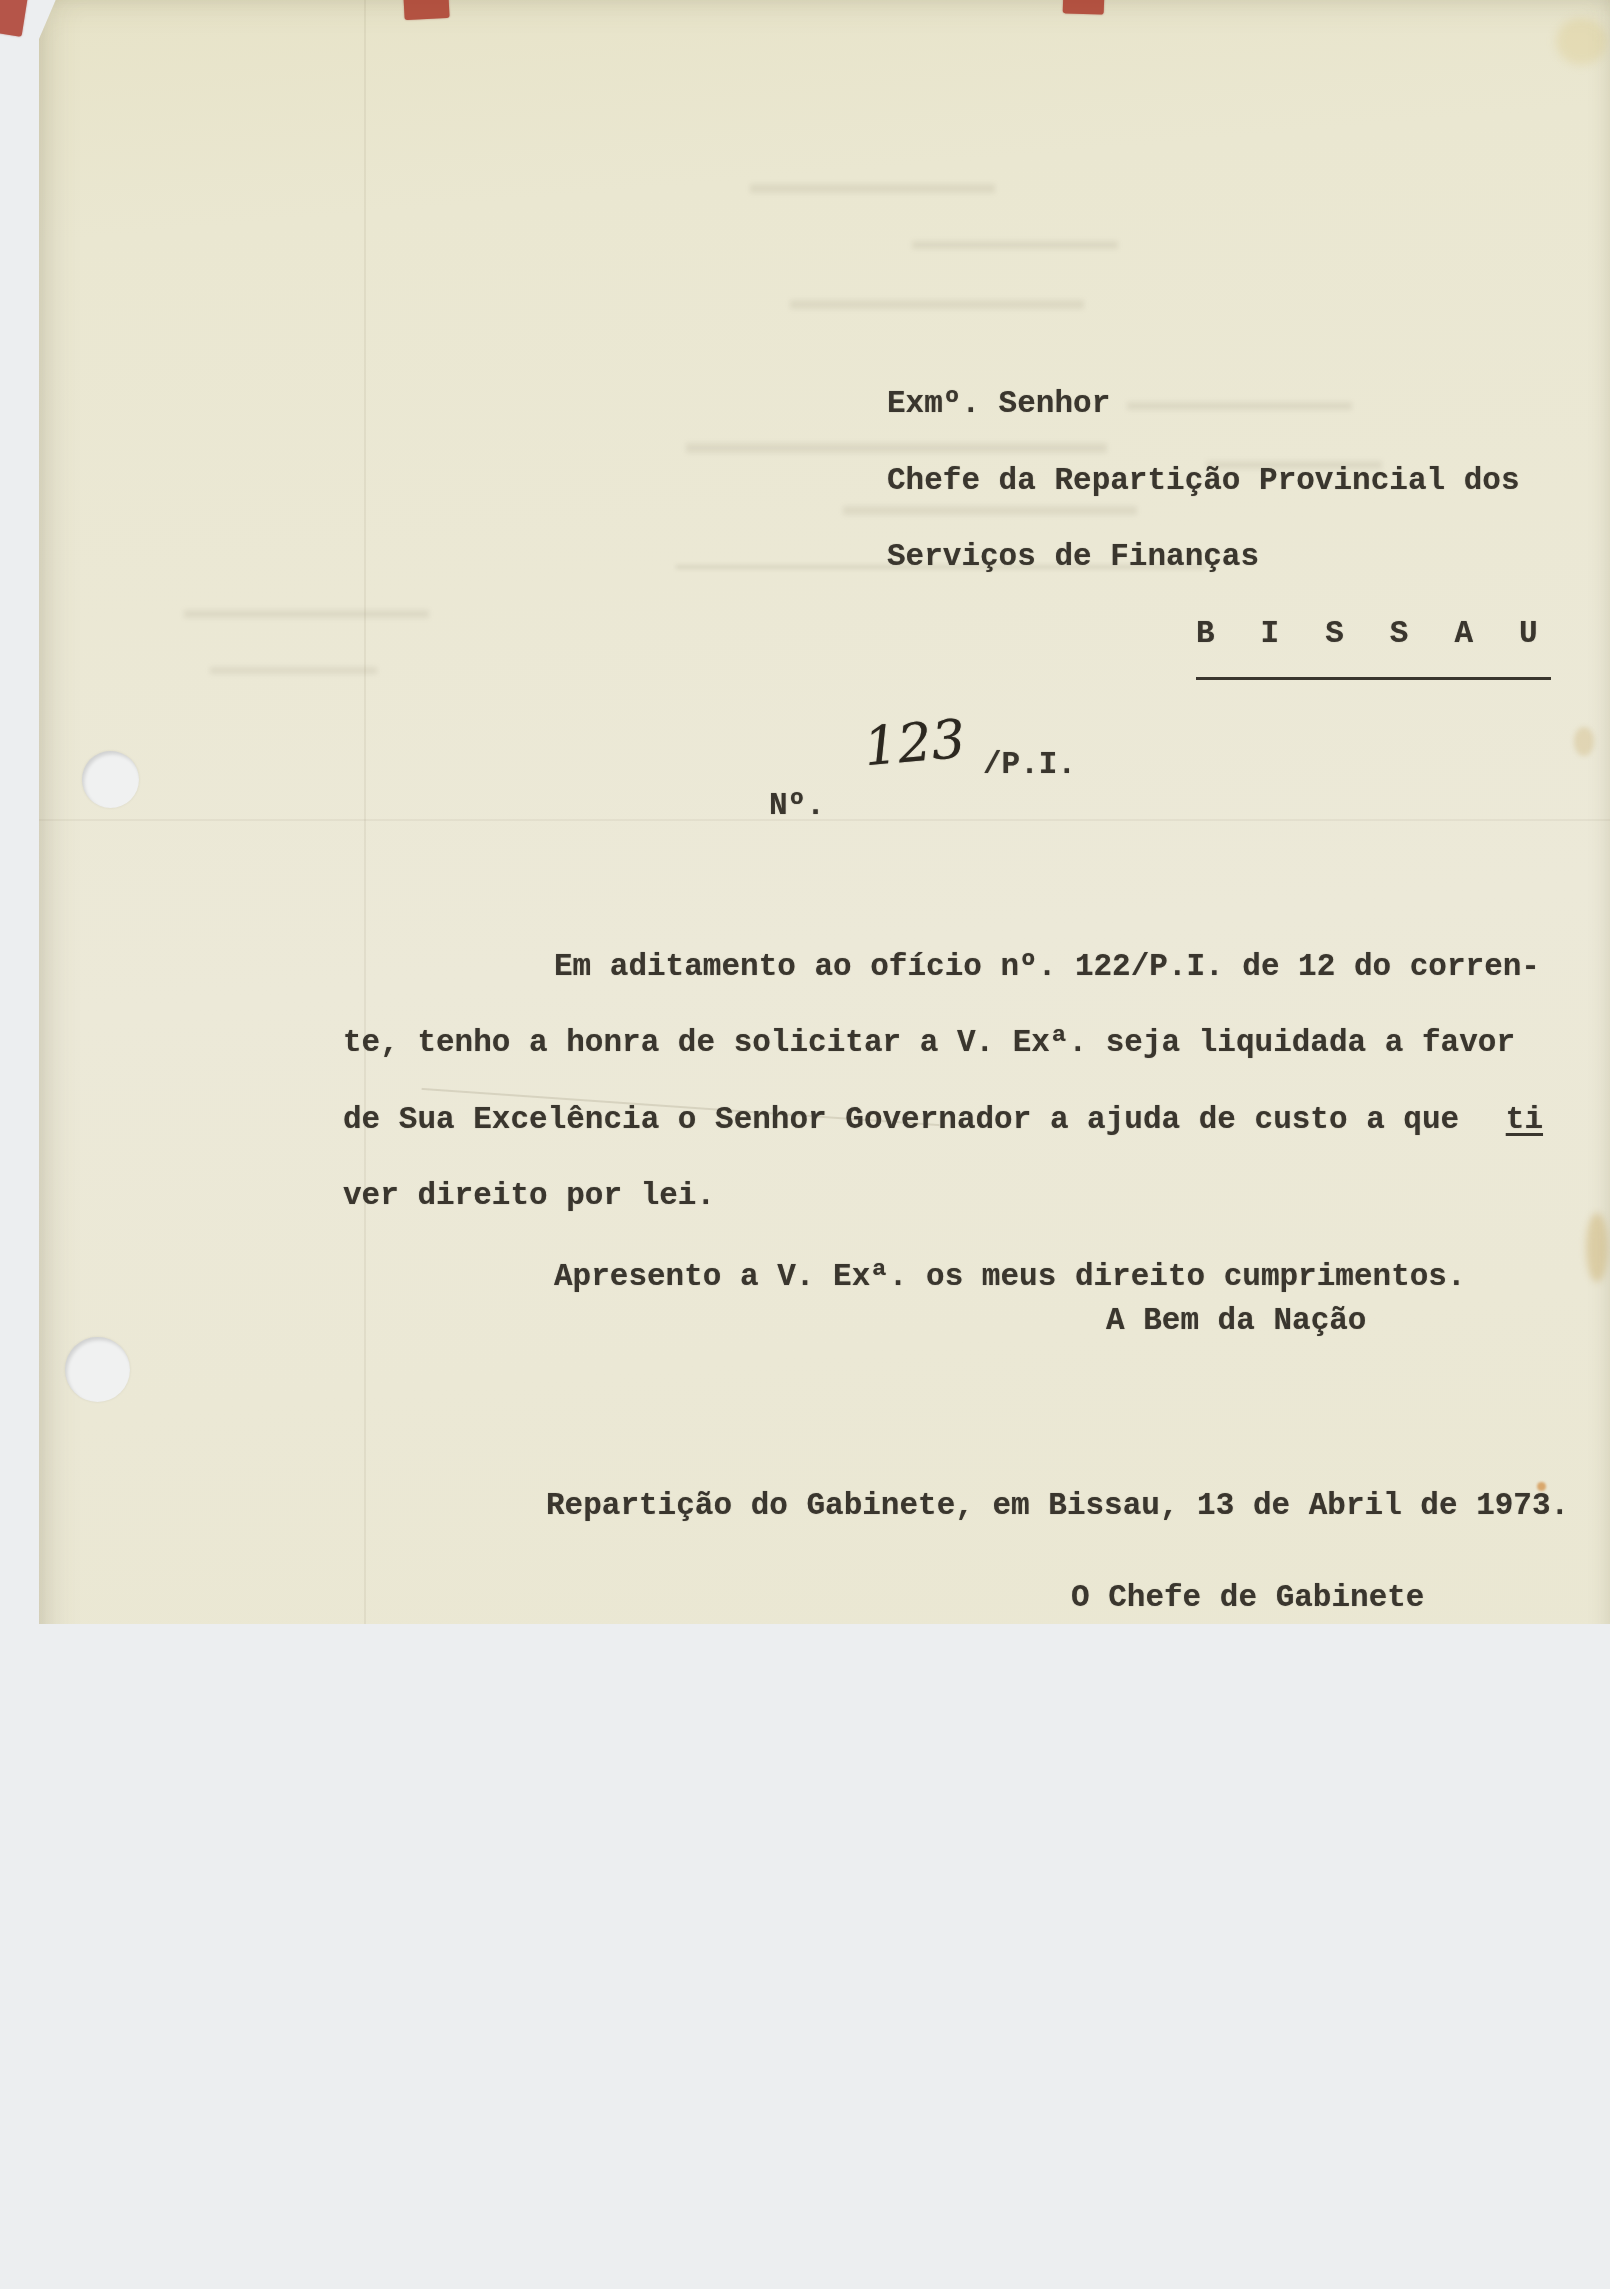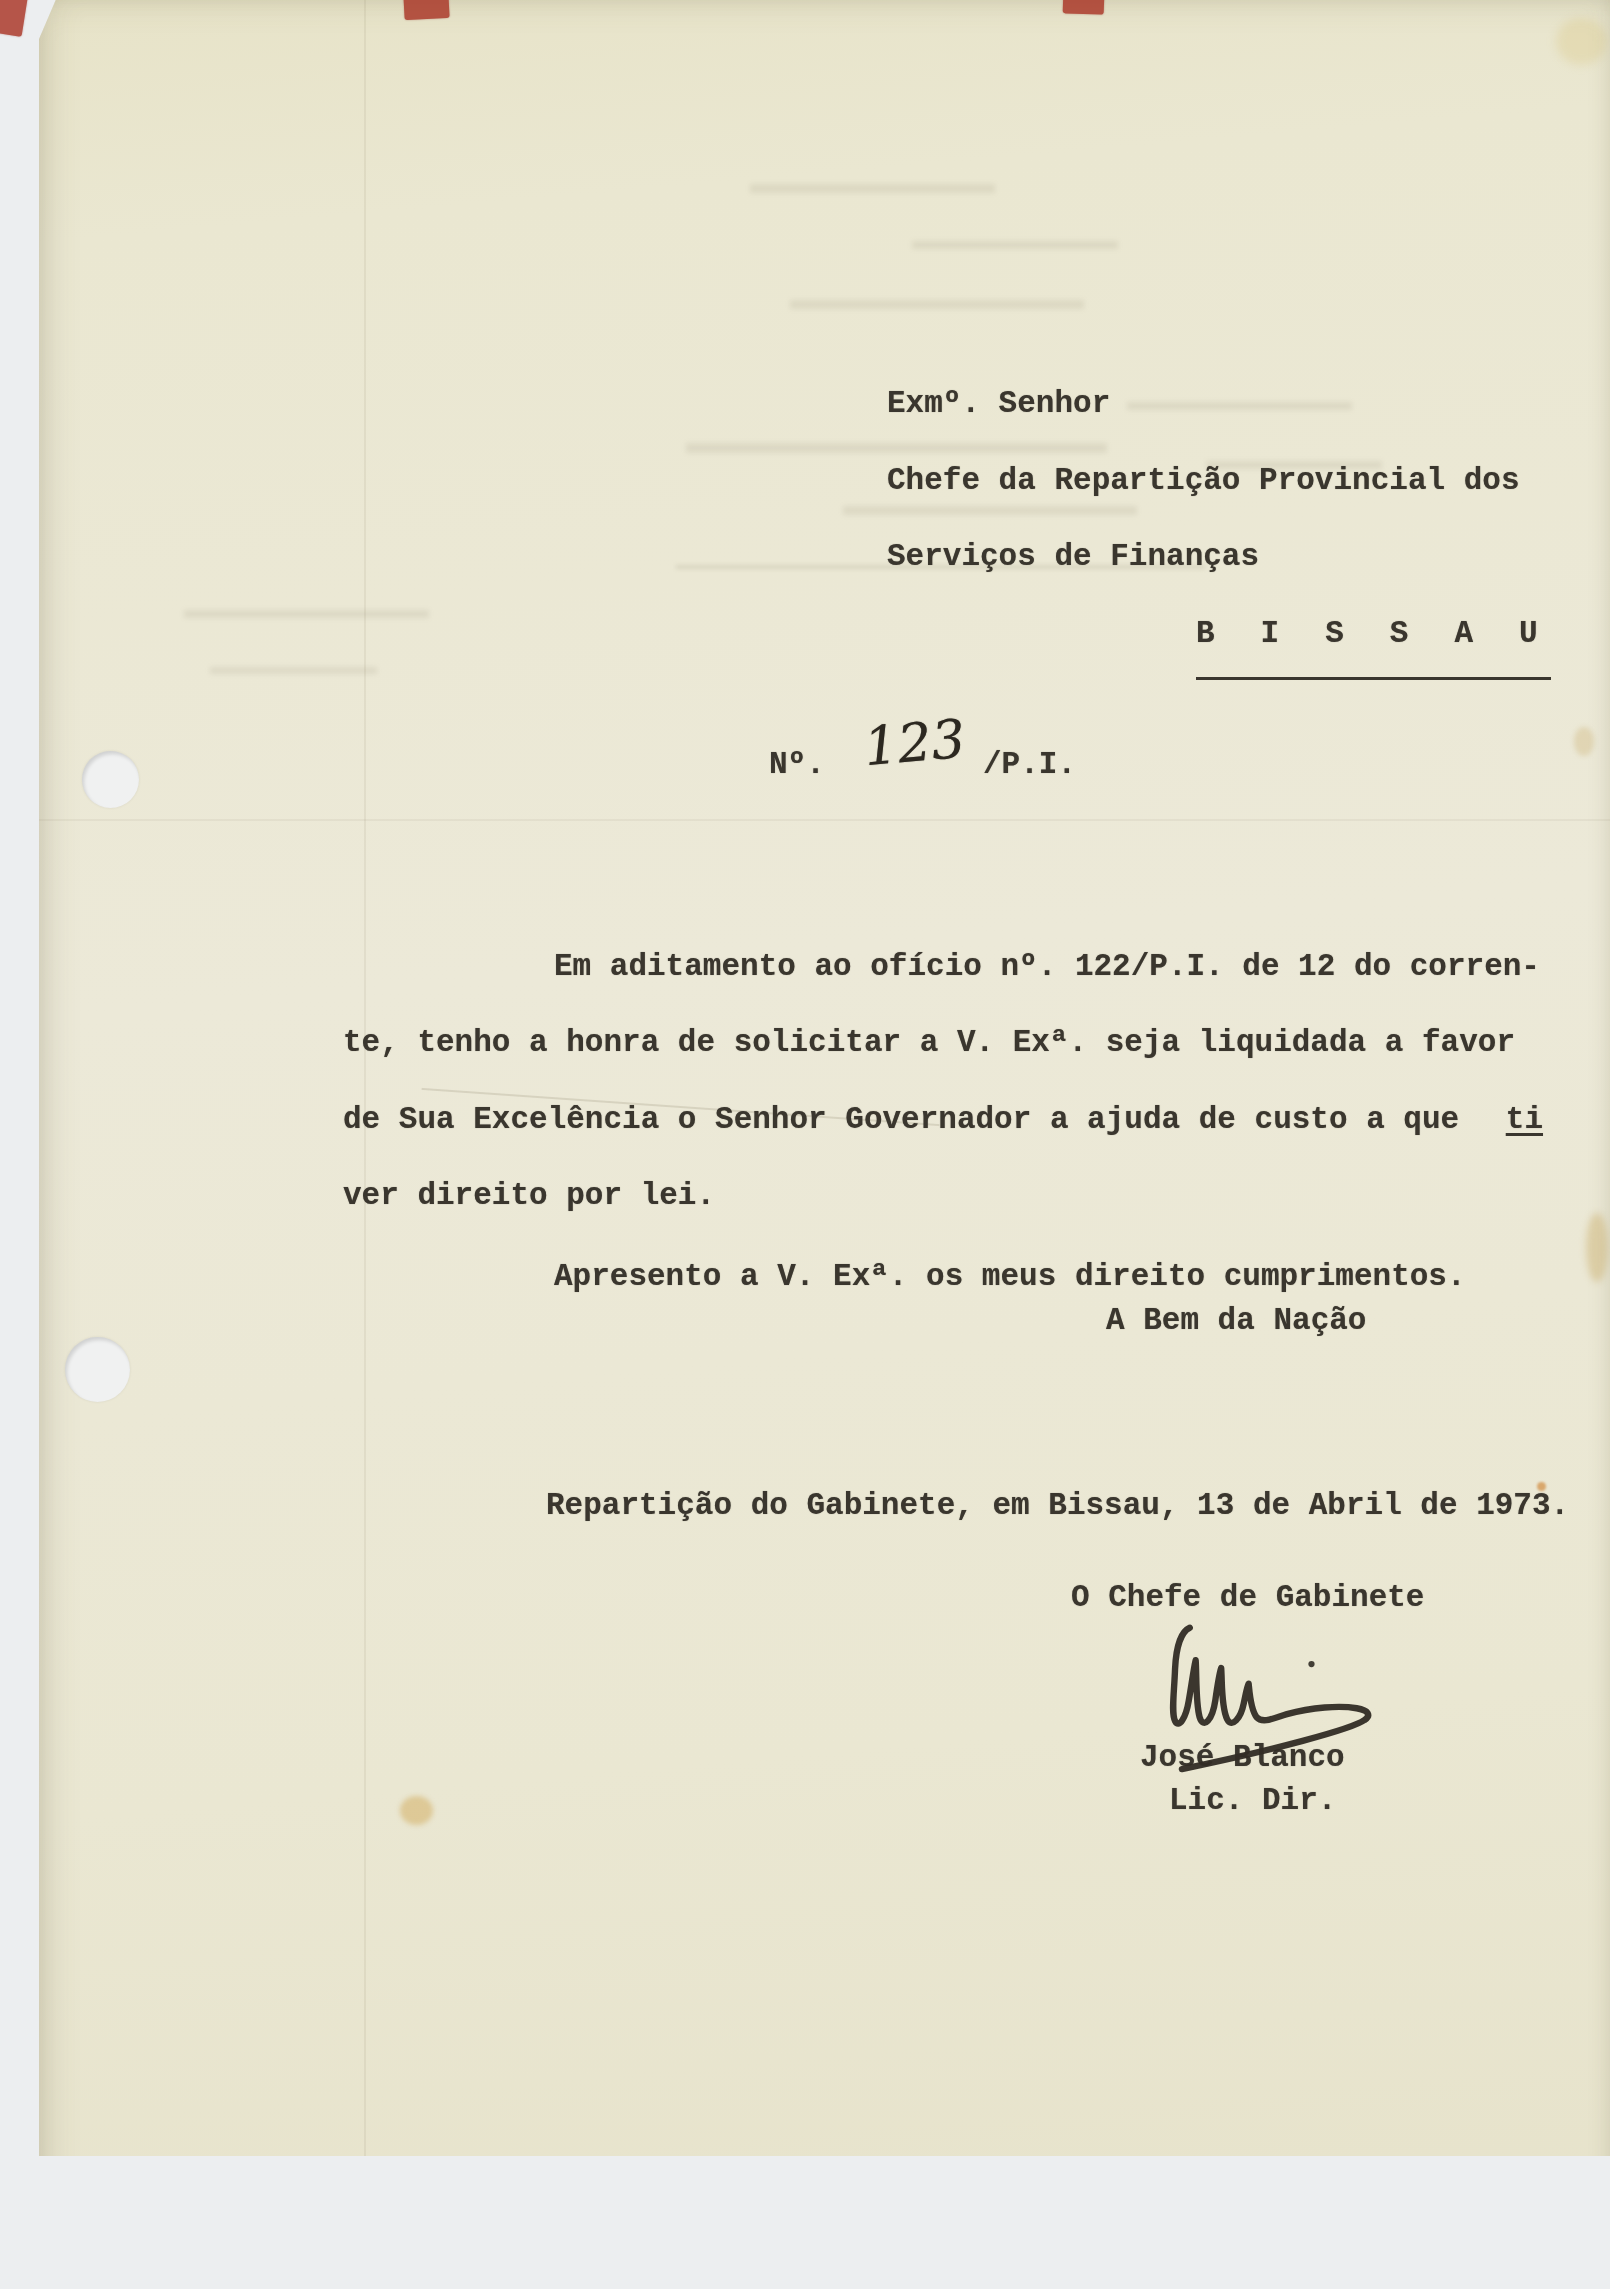--- a/index.html
+++ b/index.html
@@ -1,18 +1,18 @@
 <!DOCTYPE html>
 <html><head>
 <meta charset="utf-8">
 <style>
   html,body{margin:0;padding:0;background:#eceef0;}
   .scan{
     position:relative;
-    width:1610px;height:2156px;
+    width:1610px;height:1624px;
     background:#eceef0;
     overflow:hidden;
     font-family:"Liberation Mono","DejaVu Sans Mono",monospace;
   }
   .paper{
     position:absolute;left:39px;top:0;width:1571px;height:2290px;
     background:linear-gradient(175deg,#e7e3c8 0%,#eae7d1 10%,#ece9d8 42%,#eae7d2 75%,#e6e2ca 100%);
     clip-path:polygon(16.7px 0, 100% 0, 100% 100%, 0 100%, 0 39px);
     box-shadow:inset 25.5px 0 37px -21.6px rgba(95,88,60,.22),
                inset -13.7px 0 29px -19.6px rgba(95,88,60,.18),
@@ -91,21 +91,21 @@
 
   <div class="redmark rm1"></div>
   <div class="redmark rm2"></div>
   <div class="redmark rm3"></div>
 
   <div class="t" style="left:887px;top:384px;">Exmº. Senhor</div>
   <div class="t" style="left:887px;top:461px;">Chefe da Repartição Provincial dos</div>
   <div class="t" style="left:887px;top:537px;">Serviços de Finanças</div>
   <div class="t city" style="left:1196px;top:614px;">B I S S A U</div>
 
-  <div class="t" style="left:769px;top:745px;text-align:center;">Nº.</div>
+  <div class="t" style="left:769px;top:786px;text-align:center;">Nº.</div>
   <div class="handwritten" style="left:864px;top:712px;">123</div>
   <div class="t" style="left:983px;top:745px;">/P.I.</div>
 
   <div class="t" style="left:554px;top:947px;">Em aditamento ao ofício nº. 122/P.I. de 12 do corren-</div>
   <div class="t" style="left:343px;top:1023px;">te, tenho a honra de solicitar a V. Exª. seja liquidada a favor</div>
   <div class="t" style="left:343px;top:1100px;"><span>de Sua Excelência o Senhor Governador a ajuda de custo a que </span><span class="u">ti</span></div>
   <div class="t" style="left:343px;top:1176px;">ver direito por lei.</div>
 
   <div class="t" style="left:554px;top:1257px;">Apresento a V. Exª. os meus direito cumprimentos.</div>
 

